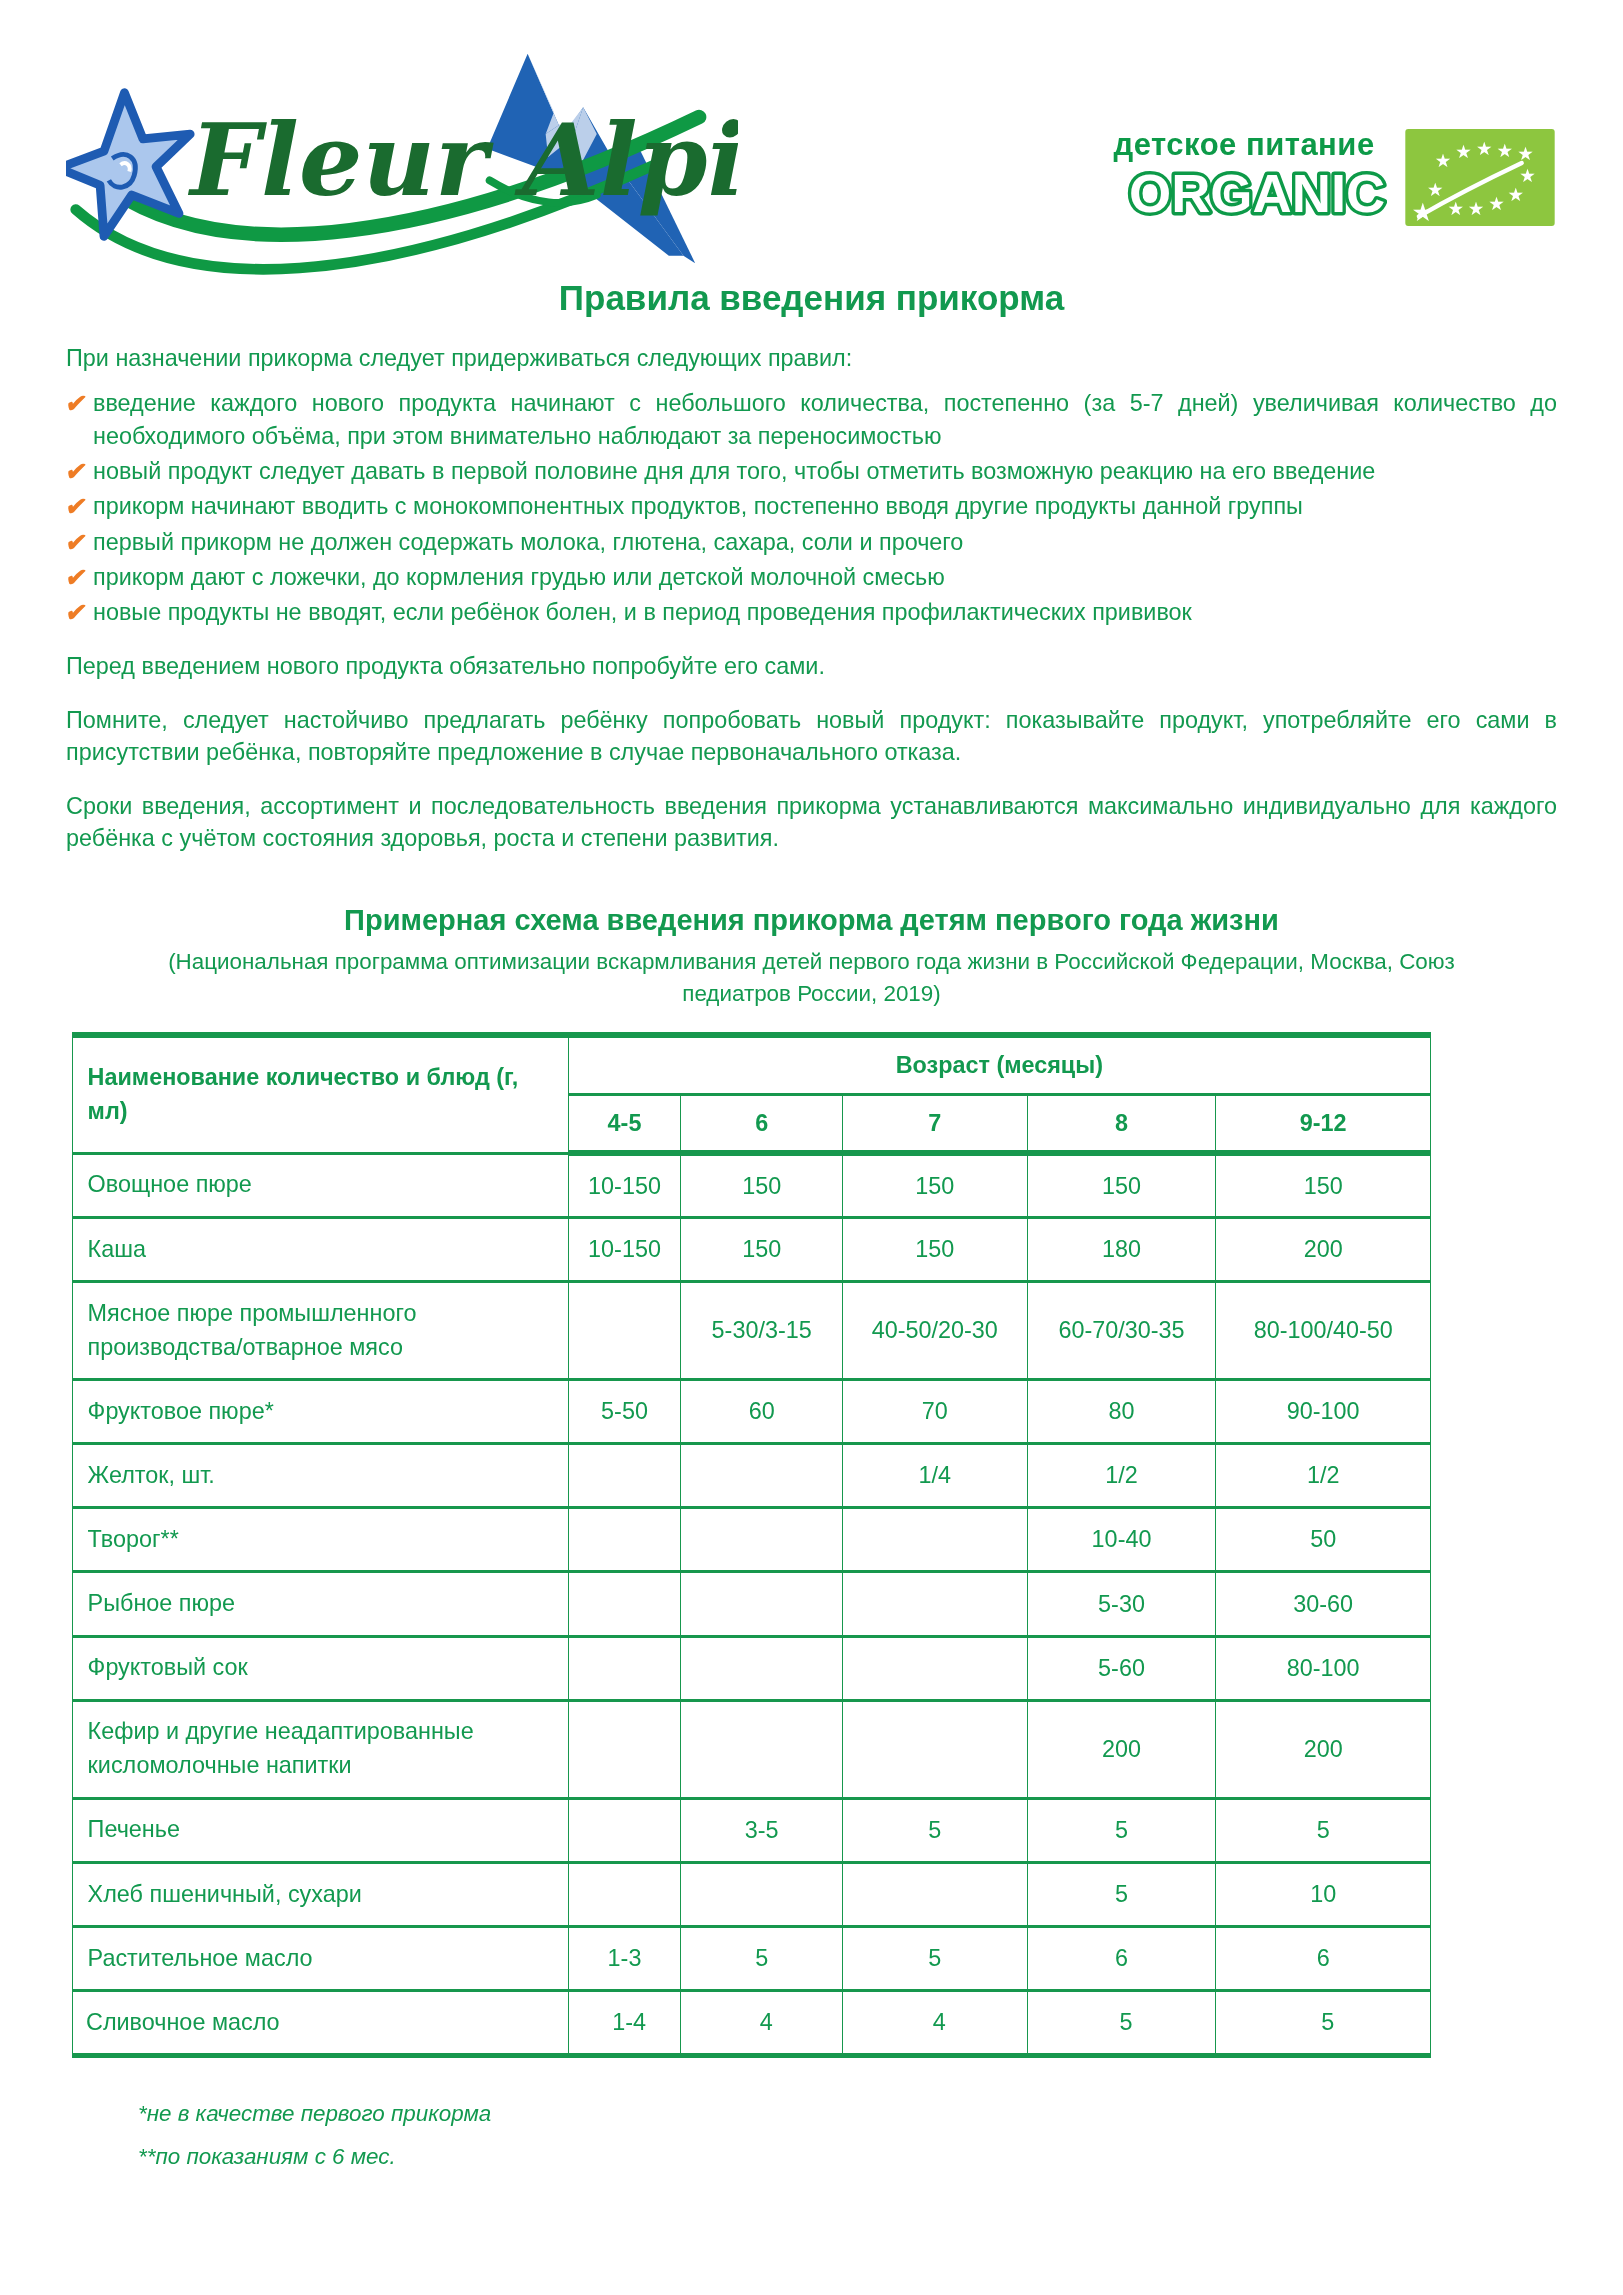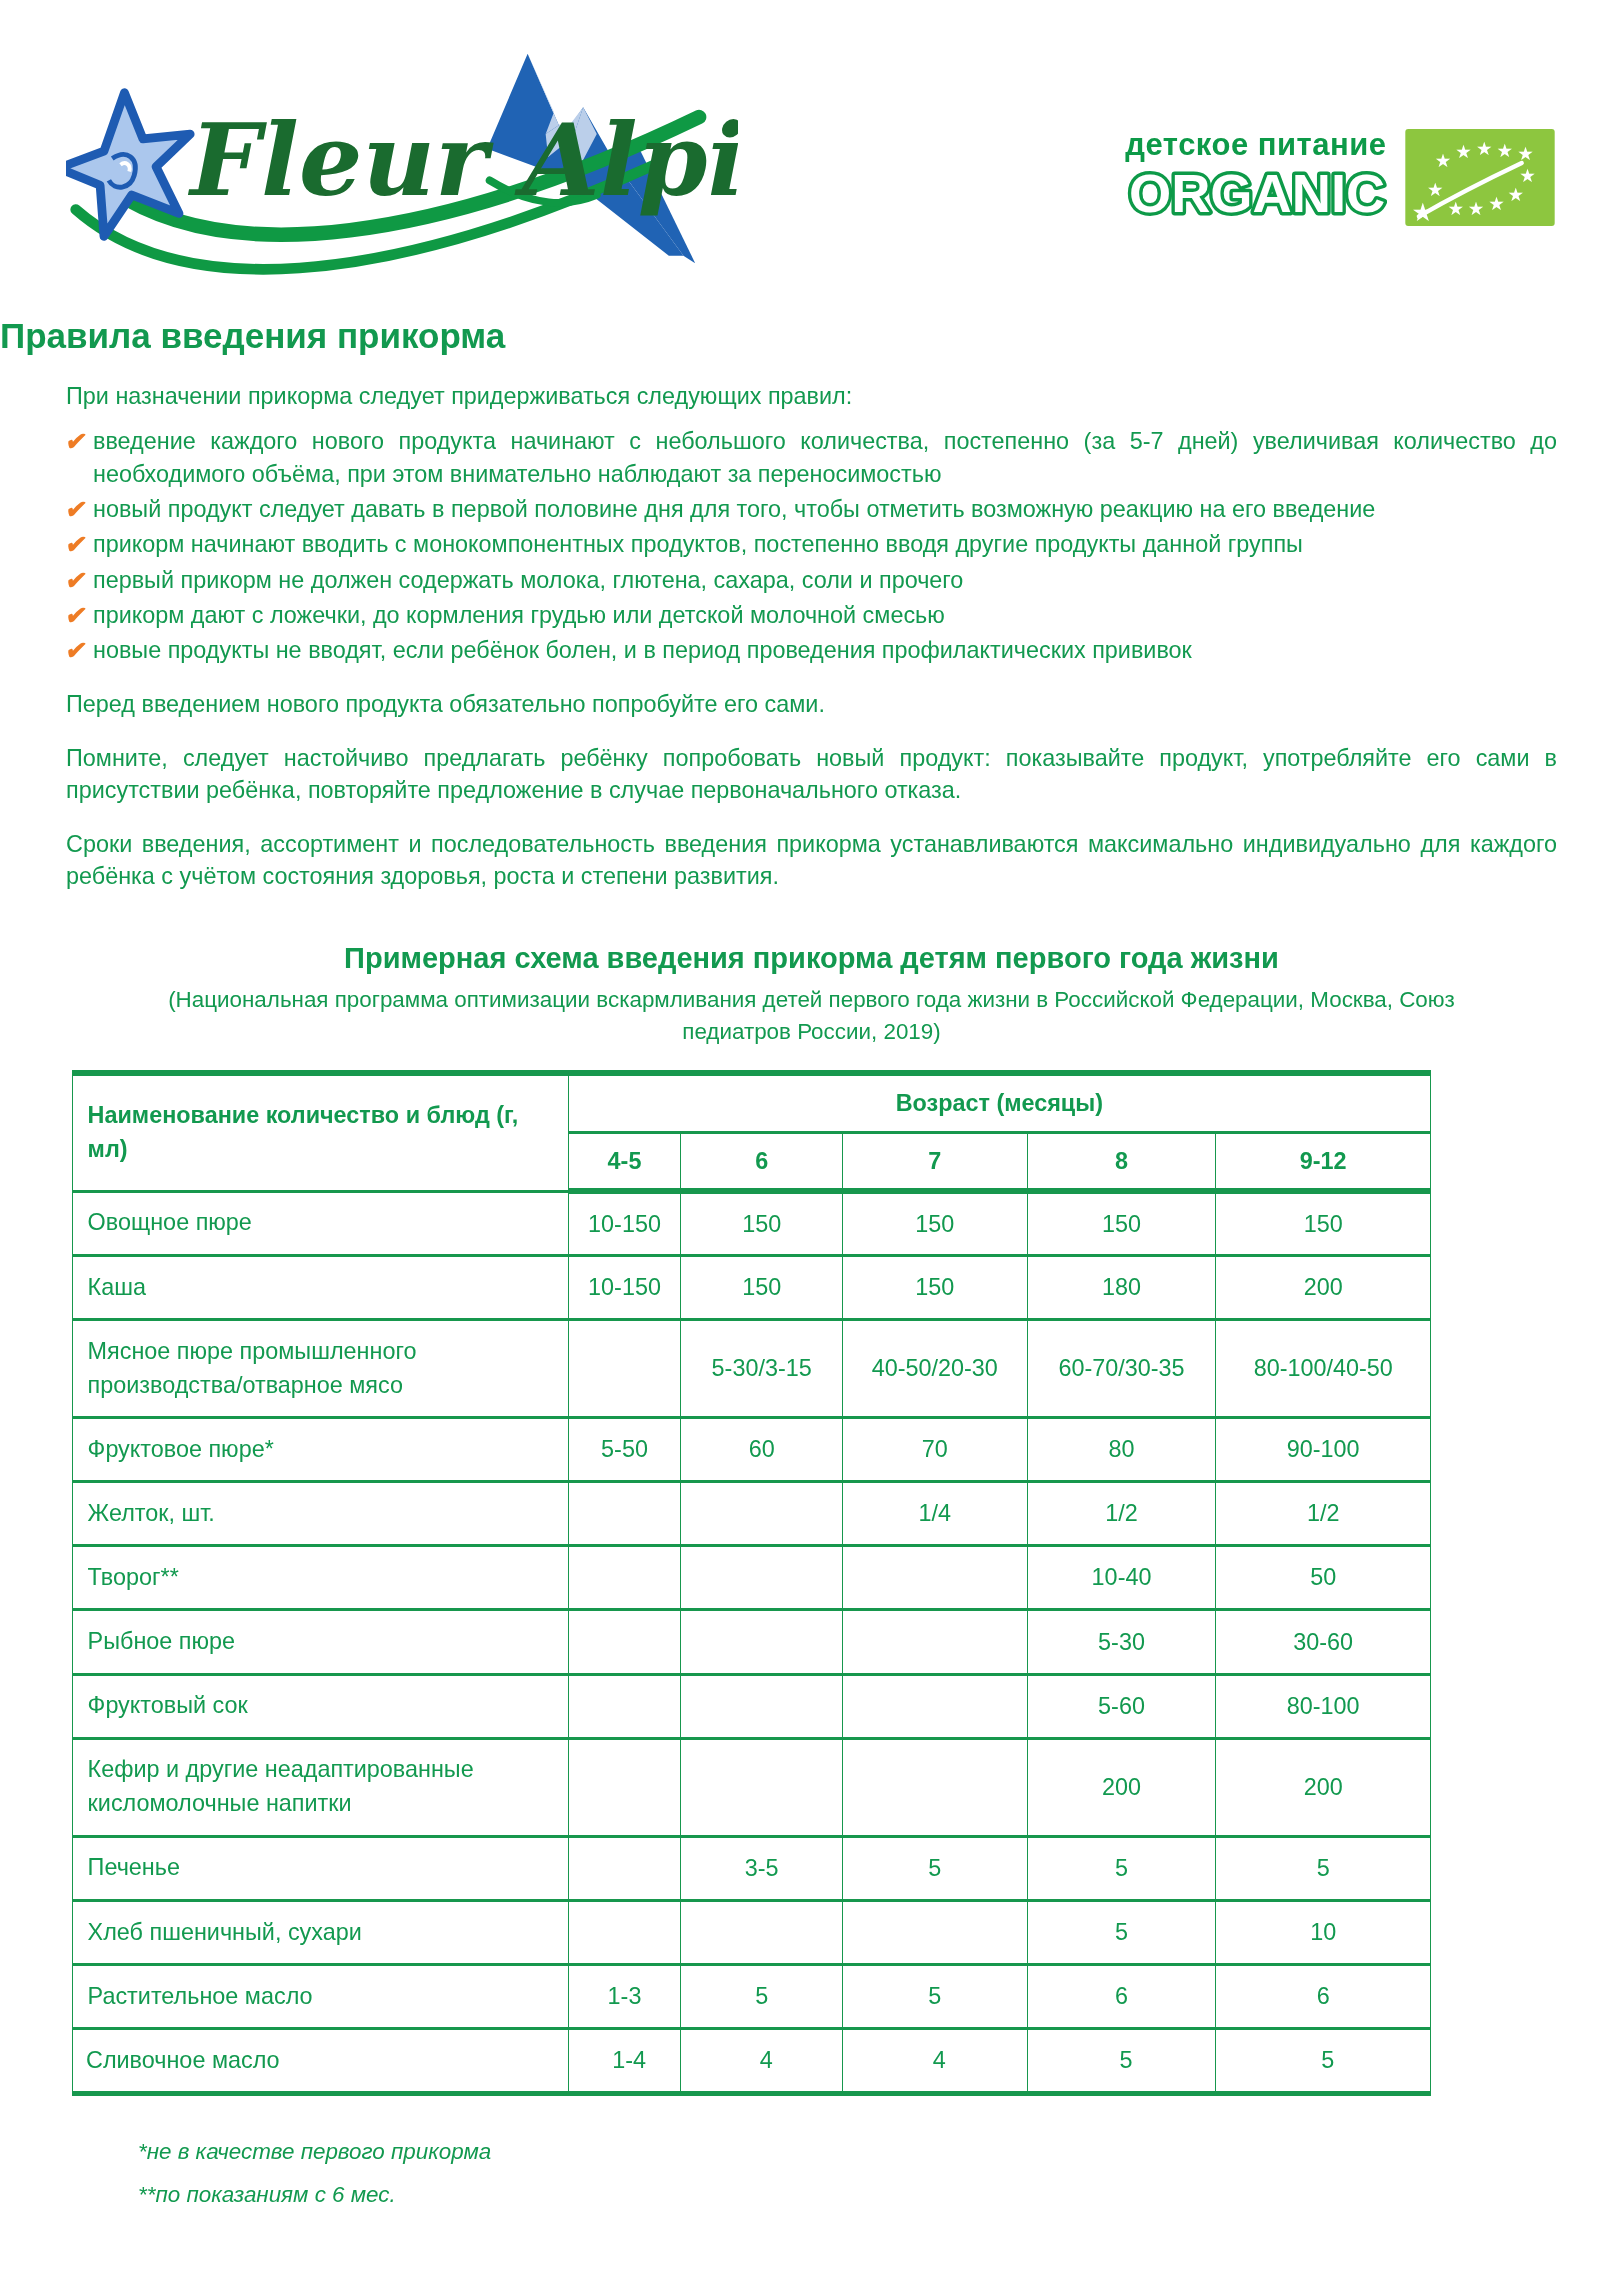--- a/index.html
+++ b/index.html
@@ -36,38 +36,36 @@
   .logo-wrap{width:672px;height:244px;}
   .brand-right{
     display:flex;
     align-items:center;
     gap:18.5px;
     margin-top:95px;
   }
   .tagline{
     display:flex;
     flex-direction:column;
-    align-items:flex-end;
   }
   .tagline-line1{
     font-size:31px;
     font-weight:bold;
     color:var(--green-bright);
     letter-spacing:0.5px;
     line-height:1;
   }
   .organic-svg{width:273px;height:63px;margin-top:2.9px;}
   .eu-logo{width:150px;height:97px;}
   
   .doc-title{
-    text-align:left;
+    text-align:center;
     font-size:35px;
     font-weight:bold;
     color:var(--green-text);
-    margin-top:38px;
     letter-spacing:0px;
   }
   
   .content{margin:0 66px;}
   .intro{
     margin-top:25px;
     font-size:23.4px;
     line-height:1.35;
   }
   ul.rules{

